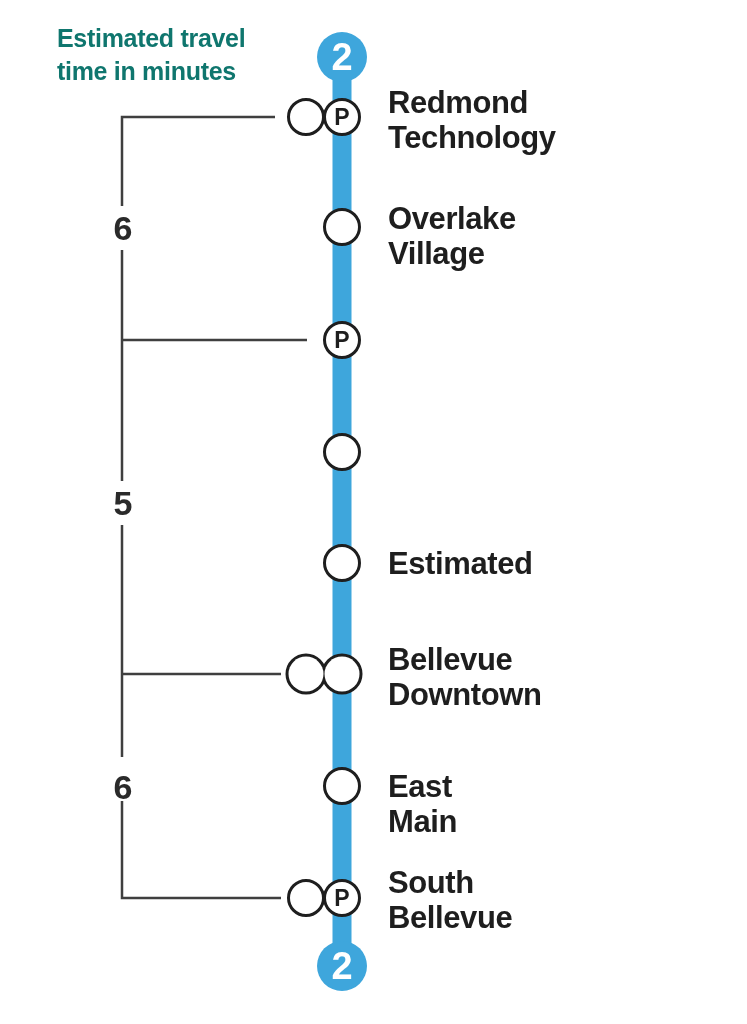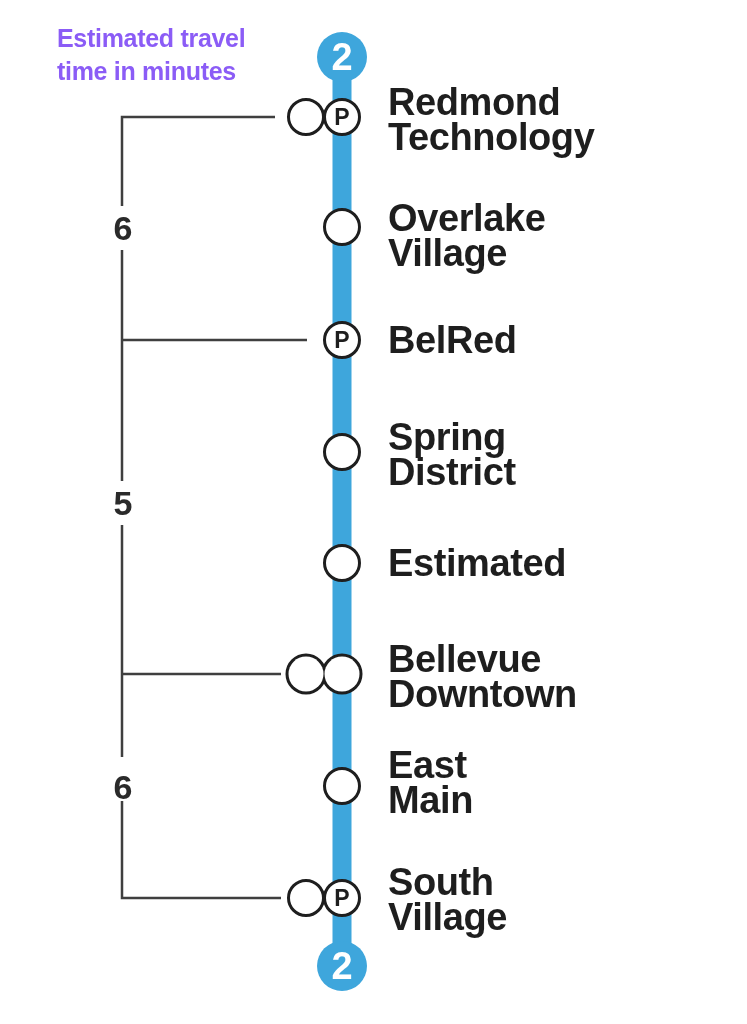--- a/index.html
+++ b/index.html
@@ -20,29 +20,29 @@
     left: 0;
     top: 0;
   }
   .legend-title {
     position: absolute;
     left: 57px;
     top: 22px;
     font-size: 25px;
     line-height: 33px;
     font-weight: bold;
-    color: #8b5cf6;
+    color: #0f766e;
     letter-spacing: -0.3px;
     white-space: pre-line;
   }
   .station-label {
     position: absolute;
     left: 388px;
     transform: translateY(-50%);
-    font-size: 38px;
+    font-size: 31px;
     line-height: 35px;
     font-weight: bold;
     color: #1e1e1e;
     letter-spacing: -0.4px;
     white-space: pre-line;
   }
   .travel-time {
     position: absolute;
     left: 123px;
     transform: translate(-50%, -50%);
@@ -139,24 +139,21 @@
   <div class="line-badge badge-bottom">2</div>
 
   <div class="travel-time" style="top:228px">6</div>
   <div class="travel-time" style="top:503px">5</div>
   <div class="travel-time" style="top:787px">6</div>
 
   <div class="station-label" style="top:120px">Redmond
 Technology</div>
   <div class="station-label" style="top:236px">Overlake
 Village</div>
-  <div class="station-label" style="top:340px">BelRed</div>
-  <div class="station-label" style="top:455px">Spring
-District</div>
   <div class="station-label" style="top:563px">Estimated</div>
   <div class="station-label" style="top:677px">Bellevue
 Downtown</div>
-  <div class="station-label" style="top:783px">East
+  <div class="station-label" style="top:804px">East
 Main</div>
   <div class="station-label" style="top:900px">South
-Village</div>
+Bellevue</div>
 
 </div>
 
 </body></html>

